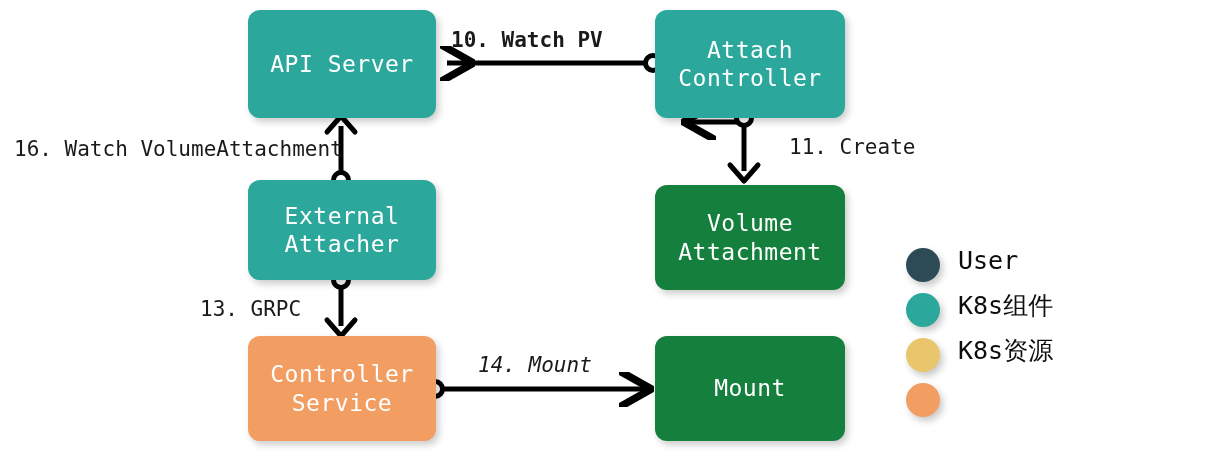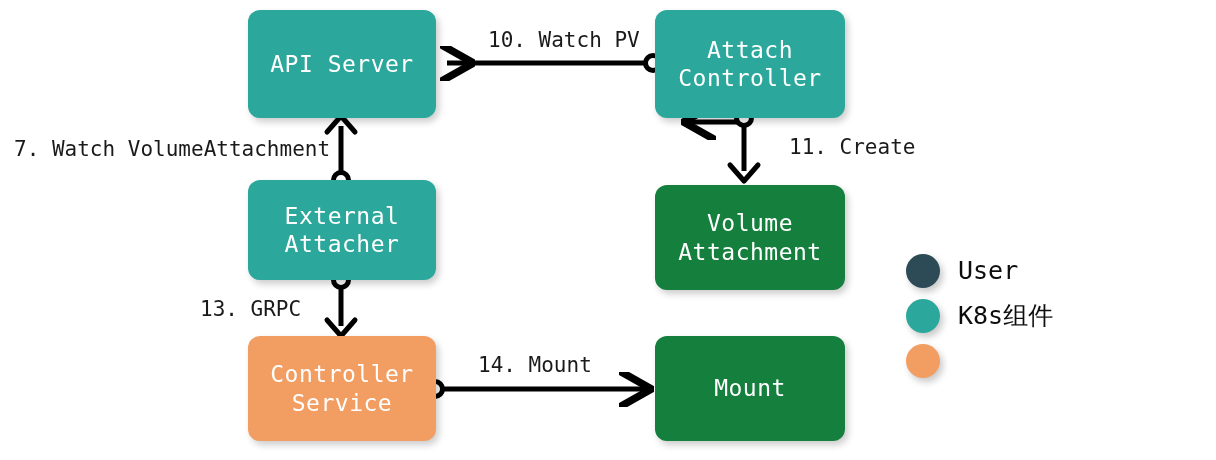--- a/index.html
+++ b/index.html
@@ -59,21 +59,20 @@
 
   
   #legend {
     position: absolute;
     left: 900px;
     top: 248px;
     width: 316px;
   }
   .legend-row {
     display: flex;
-    align-items: center;
     height: 45px;
   }
   .legend-swatch {
     width: 34px;
     height: 34px;
     border-radius: 50%;
     flex: 0 0 auto;
     margin-left: 6px;
     box-shadow: 3px 4px 7px rgba(0,0,0,0.22);
   }
@@ -152,37 +151,41 @@
 
   <div class="node orange" style="left:248px; top:336px; width:188px; height:105px;">
     <span>Controller
 Service</span>
   </div>
 
   <div class="node yellow" style="left:655px; top:336px; width:190px; height:105px;">
     <span>Mount</span>
   </div>
 
-  <div class="edge-label" style="left:488px; top:30px;">10. Watch PV</div>
+  <div class="edge-label" style="left:451px; top:30px;font-weight:bold;">10. Watch PV</div>
 
   <div class="edge-label" style="left:789px; top:137px;">11. Create</div>
 
-  <div class="edge-label" style="left:14px; top:139px;">7. Watch VolumeAttachment</div>
+  <div class="edge-label" style="left:14px; top:139px;">16. Watch VolumeAttachment</div>
 
   <div class="edge-label" style="left:200px; top:299px;">13. GRPC</div>
 
-  <div class="edge-label" style="left:478px; top:355px;">14. Mount</div>
+  <div class="edge-label" style="left:478px; top:355px;font-style:italic;">14. Mount</div>
 
   <div id="legend">
     <div class="legend-row">
       <span class="legend-swatch" style="background:#2D4A57;"></span>
       <span class="legend-text">User</span>
     </div>
     <div class="legend-row">
       <span class="legend-swatch" style="background:#2BA89B;"></span>
       <span class="legend-text">K8s组件</span>
     </div>
     <div class="legend-row">
+      <span class="legend-swatch" style="background:#E9C56B;"></span>
+      <span class="legend-text">K8s资源</span>
+    </div>
+    <div class="legend-row">
       <span class="legend-swatch" style="background:#F29D62;"></span>
     </div>
   </div>
 
 </div>
 
 </body></html>

